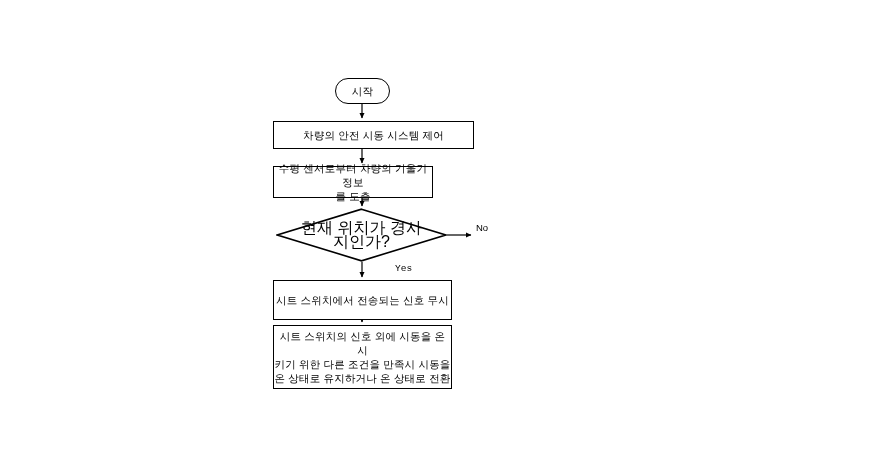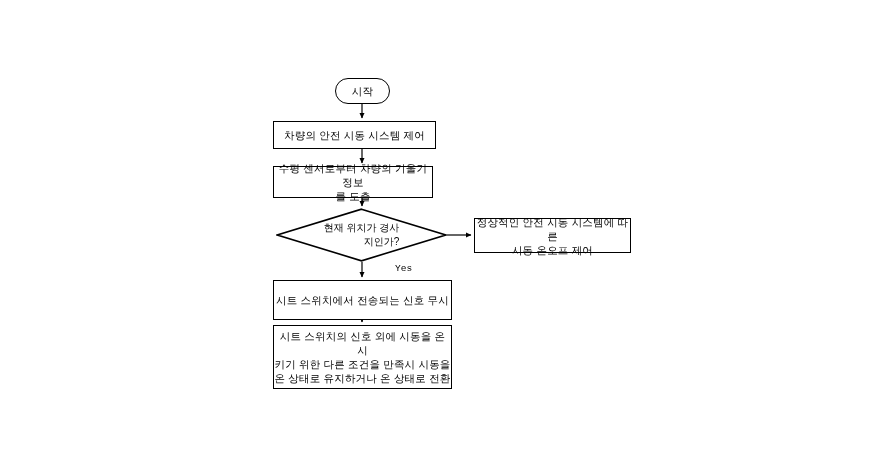--- a/index.html
+++ b/index.html
@@ -54,22 +54,22 @@
   }
   .diamond-label {
     position: absolute;
     left: 0;
     top: 0;
     width: 100%;
     height: 100%;
     display: flex;
     align-items: center;
     justify-content: center;
-    text-align: right;
-    font-size: 10px;
+    text-align: center;
+    font-size: 16px;
     line-height: 14px;
     white-space: pre-line;
   }
   .edge-label {
     position: absolute;
     font-size: 9.5px;
     line-height: 11px;
     color: #000000;
     background: transparent;
     padding-left: 26px;
@@ -105,45 +105,41 @@
 
     <line x1="362" y1="262" x2="362" y2="277" stroke="#000000" stroke-width="1.2" marker-end="url(#arrowhead)"></line>
 
     <line x1="362" y1="308" x2="362" y2="322" stroke="#000000" stroke-width="1.2" marker-end="url(#arrowhead)"></line>
   </svg>
 
   <div class="node terminator" style="left:335px; top:78px; width:55px; height:26px;">
     <span>시작</span>
   </div>
 
-  <div class="node rect" style="left:273px; top:121px; width:163px; height:28px;text-align:right;">
+  <div class="node rect" style="left:273px; top:121px; width:201px; height:28px;text-align:right;">
     <span>차량의 안전 시동 시스템 제어</span>
   </div>
 
   <div class="node rect" style="left:273px; top:166px; width:160px; height:32px;">
     <span>수평 센서로부터 차량의 기울기 정보
 를 도출</span>
   </div>
 
   <div class="diamond-wrap" style="left:276px; top:208px; width:171px; height:54px;">
     <svg width="171" height="54" viewBox="0 0 171 54" xmlns="http://www.w3.org/2000/svg">
       <polygon points="85.5,1.2 169.8,27 85.5,52.8 1.2,27" fill="#ffffff" stroke="#000000" stroke-width="1.6"></polygon>
     </svg>
     <div class="diamond-label">현재 위치가 경사
 지인가?</div>
   </div>
 
   <div class="edge-label" style="left:450px; top:222px;">No</div>
 
   <div class="edge-label" style="left:369px; top:263px;font-family:Liberation Mono, monospace;">Yes</div>
 
-  <div class="node rect" style="left:474px; top:218px; width:157px; height:35px;">
-    <span>정상적인 안전 시동 시스템에 따른
-시동 온오프 제어</span>
-  </div>
 
   <div class="node rect" style="left:273px; top:280px; width:179px; height:40px;">
     <span>시트 스위치에서 전송되는 신호 무시</span>
   </div>
 
   <div class="node rect" style="left:273px; top:325px; width:179px; height:64px;">
     <span>시트 스위치의 신호 외에 시동을 온 시
 키기 위한 다른 조건을 만족시 시동을
 온 상태로 유지하거나 온 상태로 전환</span>
   </div>

